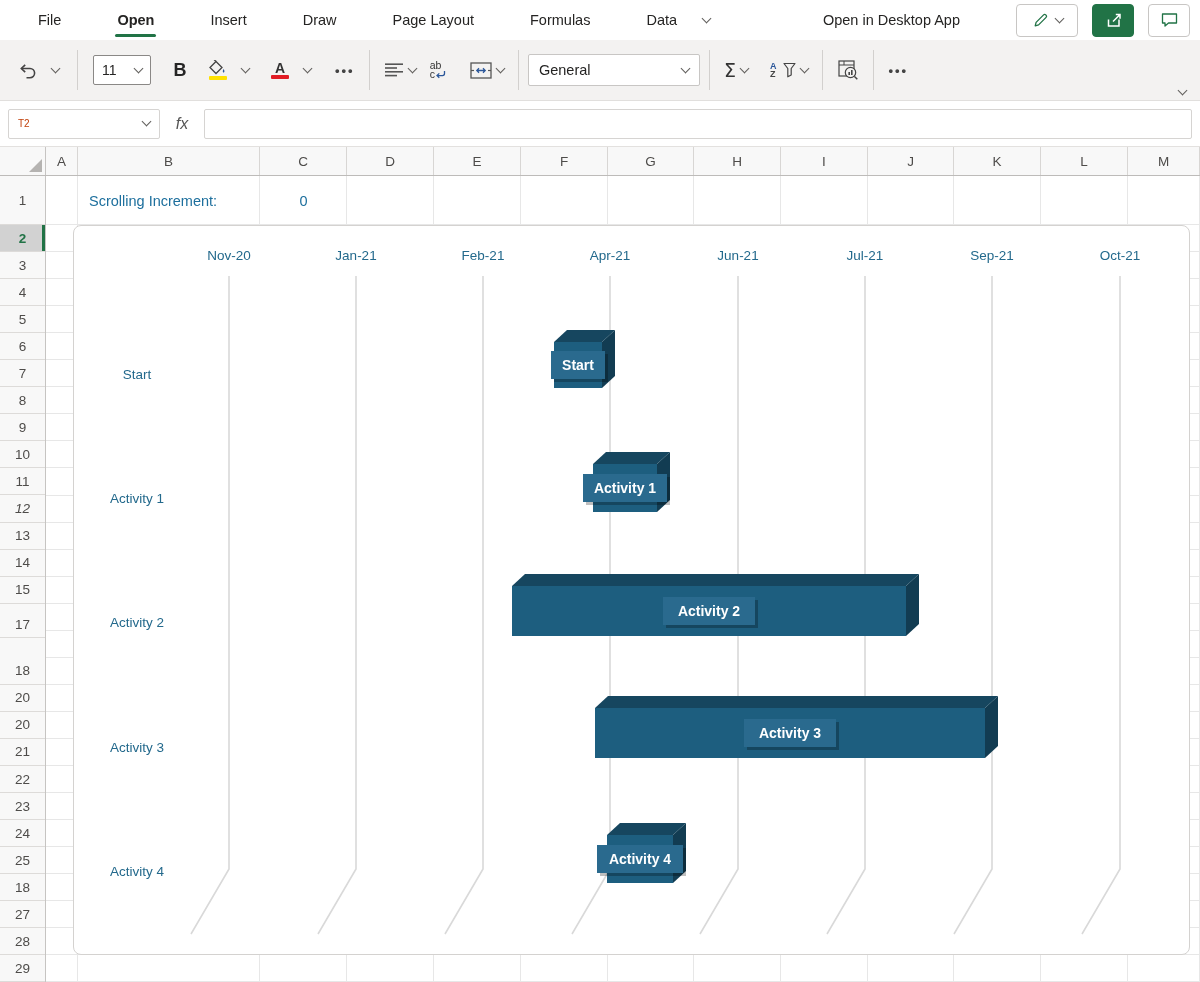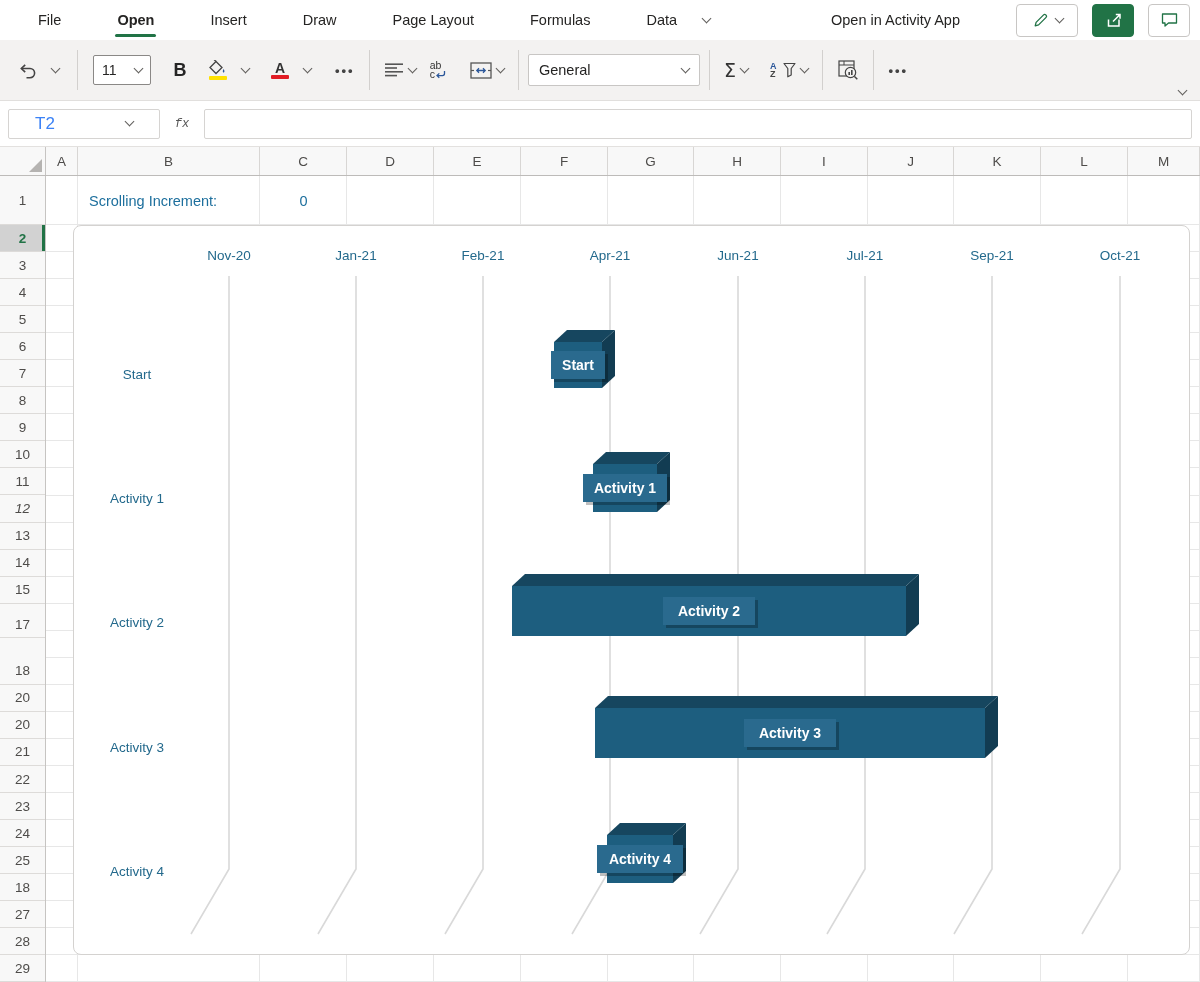--- a/index.html
+++ b/index.html
@@ -52,23 +52,23 @@
   .wrap-icon .t { font-size:10.5px; color:#333; }
   .wrap-icon .b { display:flex; align-items:center; font-size:10.5px; color:#333; }
   .collapse-chev { position:absolute; right:14px; bottom:6px; }
   .sortAZ { display:flex; flex-direction:column; line-height:8px; margin-right:2px; }
   .sortAZ .a { font-size:9px; font-weight:700; color:#2b579a; }
   .sortAZ .z { font-size:9px; font-weight:700; color:#444; }
 
   
   .formula-row { height:45px; background:#fff; display:flex; align-items:center; padding:7px 8px 7px 8px; }
   .name-box { width:152px; height:30px; border:1px solid #d6d4d2; border-radius:2px; background:#fff;
-    display:flex; align-items:center; justify-content:space-between; padding:0 26px; font-size:17px; color:#3b82f6; }
-  .fx { width:44px; text-align:center; font-family:Liberation Mono, monospace; font-style:italic;
-    font-size:12px; color:#555; flex:none; }
+    display:flex; align-items:center; justify-content:space-between; padding:0 9px; font-size:10px; color:#c2410c; }
+  .fx { width:44px; text-align:center; font-family:Liberation Sans, sans-serif; font-style:italic;
+    font-size:16px; color:#555; flex:none; }
   .formula-input { flex:1; height:30px; border:1px solid #d6d4d2; border-radius:2px; padding:0 8px;
     font-size:14px; font-family:"Liberation Sans", sans-serif; color:#222; outline:none; }
 
   
   .col-headers { height:30px; display:flex; background:#f8f8f8; border-top:1px solid #e3e1df;
     border-bottom:1px solid #bdbbb9; }
   .corner-cell { width:46px; height:100%; position:relative; border-right:1px solid #c6c4c2; background:#f8f8f8; }
   .corner-tri { position:absolute; right:3px; bottom:3px; width:0; height:0;
     border-left:13px solid transparent; border-bottom:13px solid #b5b3b1; }
   .col-h { height:100%; display:flex; align-items:center; justify-content:center; font-size:13.5px;
@@ -113,21 +113,21 @@
         <span>Page Layout</span>
       </div>
       <div class="menu-item">
         <span>Formulas</span>
       </div>
       <div class="menu-item">
         <span>Data</span>
         <span class="chev"></span>
       </div>
     </div>
-  <div class="open-desktop">Open in Activity App</div>
+  <div class="open-desktop">Open in Desktop App</div>
 
   <div class="top-btn btn-edit">
     <span style="display:flex;">
       <svg width="18" height="18" viewBox="0 0 18 18">
           <path d="M3.2 14.8 L4.1 11.4 L11.6 3.9 a1.5 1.5 0 0 1 2.1 0 l0.4 0.4 a1.5 1.5 0 0 1 0 2.1 L6.6 13.9 Z" fill="none" stroke="#217346" stroke-width="1.3" stroke-linejoin="round"></path>
         </svg>
     </span>
     <span class="chev"></span>
   </div>
 

